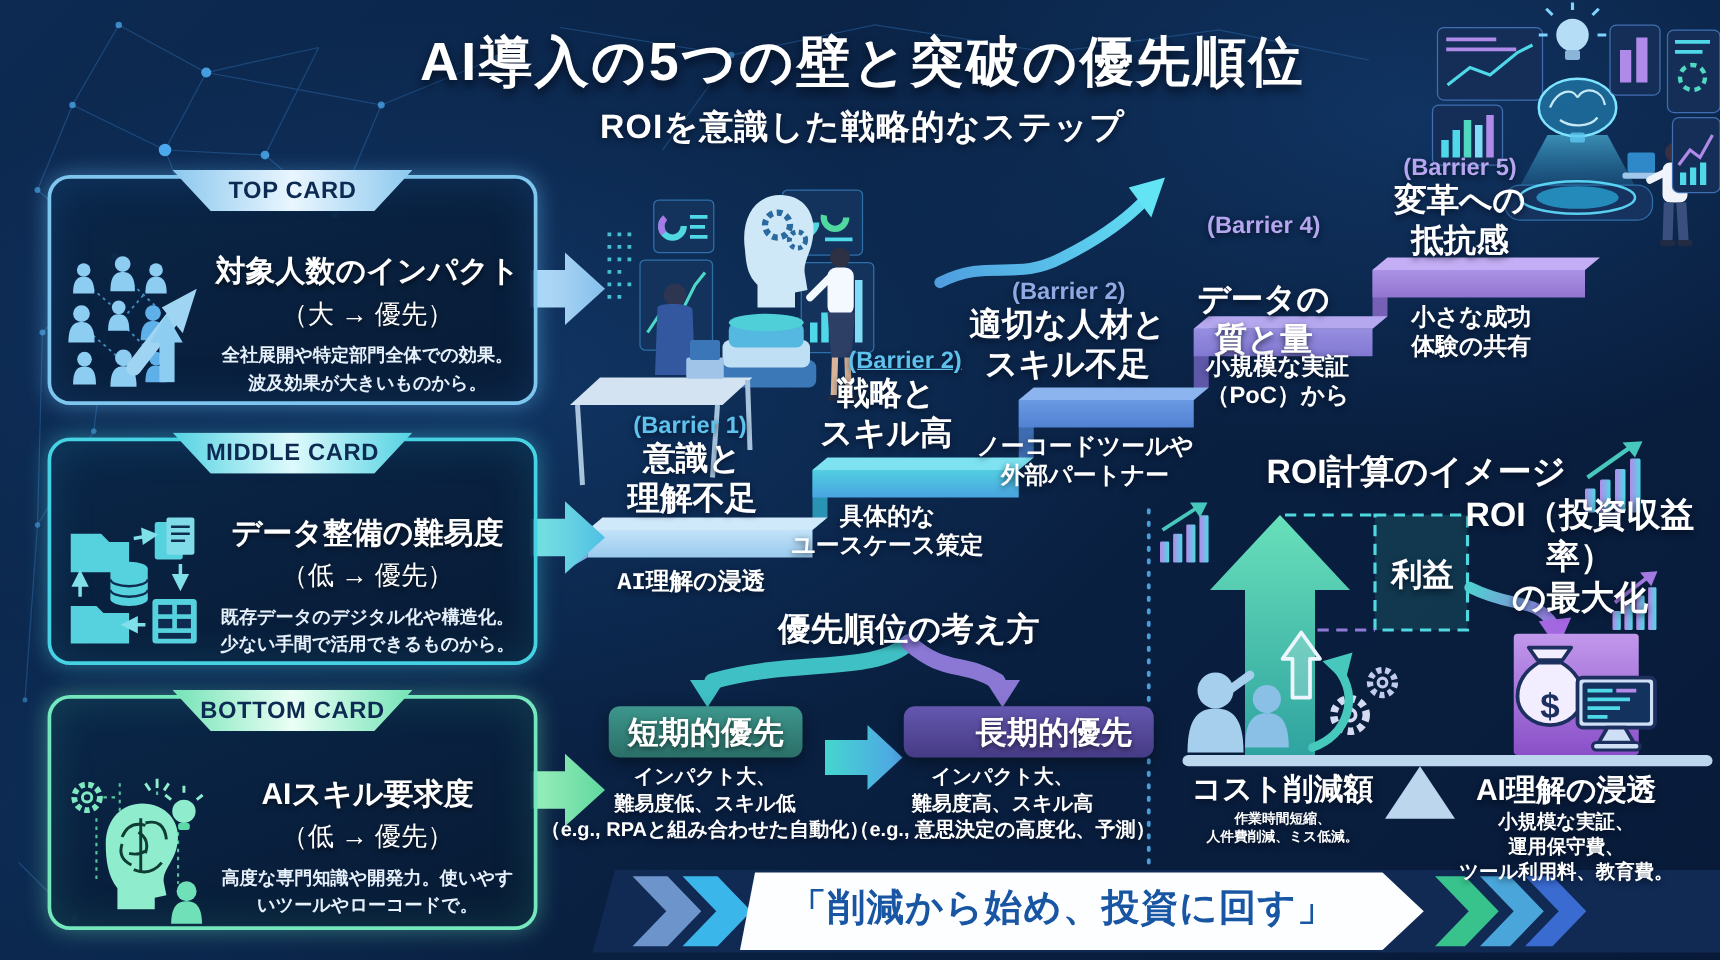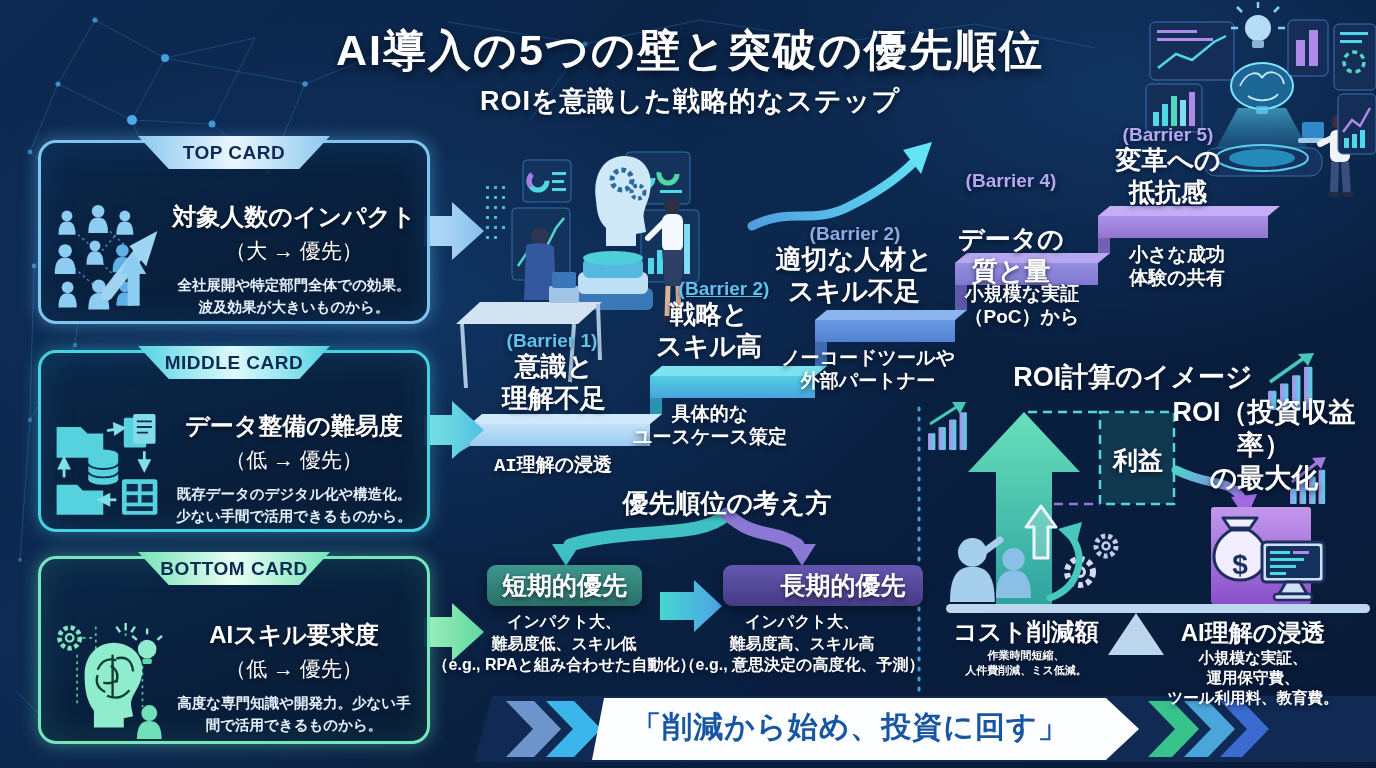--- a/index.html
+++ b/index.html
@@ -515,21 +515,21 @@
             <circle cx="103" cy="34" r="10" fill="#8feccc"></circle>
             <rect x="98" y="44" width="10" height="6" rx="2" fill="#5fd8a8"></rect>
             <path d="M103,18 v-6 M92,24 l-5,-4 M114,24 l5,-4" stroke="#8feccc" stroke-width="2.5"></path>
           </g>
           <use href="#ppl" transform="translate(92,94) scale(1.9)" fill="#6fe0b8"></use>
         </svg>
       </div>
       <div class="ctext">
         <div class="ctitle">AIスキル要求度</div>
         <div class="crule">（低 → 優先）</div>
-        <div class="cdesc">高度な専門知識や開発力。少ない手間で活用できるものから。</div>
+        <div class="cdesc">高度な専門知識や開発力。使いやすいツールやローコードで。</div>
       </div>
     </div>
   </div>
 
   <div class="txt blabel bl1 z3" style="left:472px;top:329px;width:160px;">(Barrier 1)</div>
   <div class="txt bname pre z3" style="left:454px;top:351px;width:200px;">意識と
 理解不足</div>
   <div class="txt bsol pre z3" style="left:443px;top:455px;width:220px;font-family:Liberation Mono, monospace;">AI理解の浸透</div>
 
   <div class="txt blabel bl2 z3" style="left:644px;top:277px;width:160px;text-decoration:underline;">(Barrier 2)</div>

